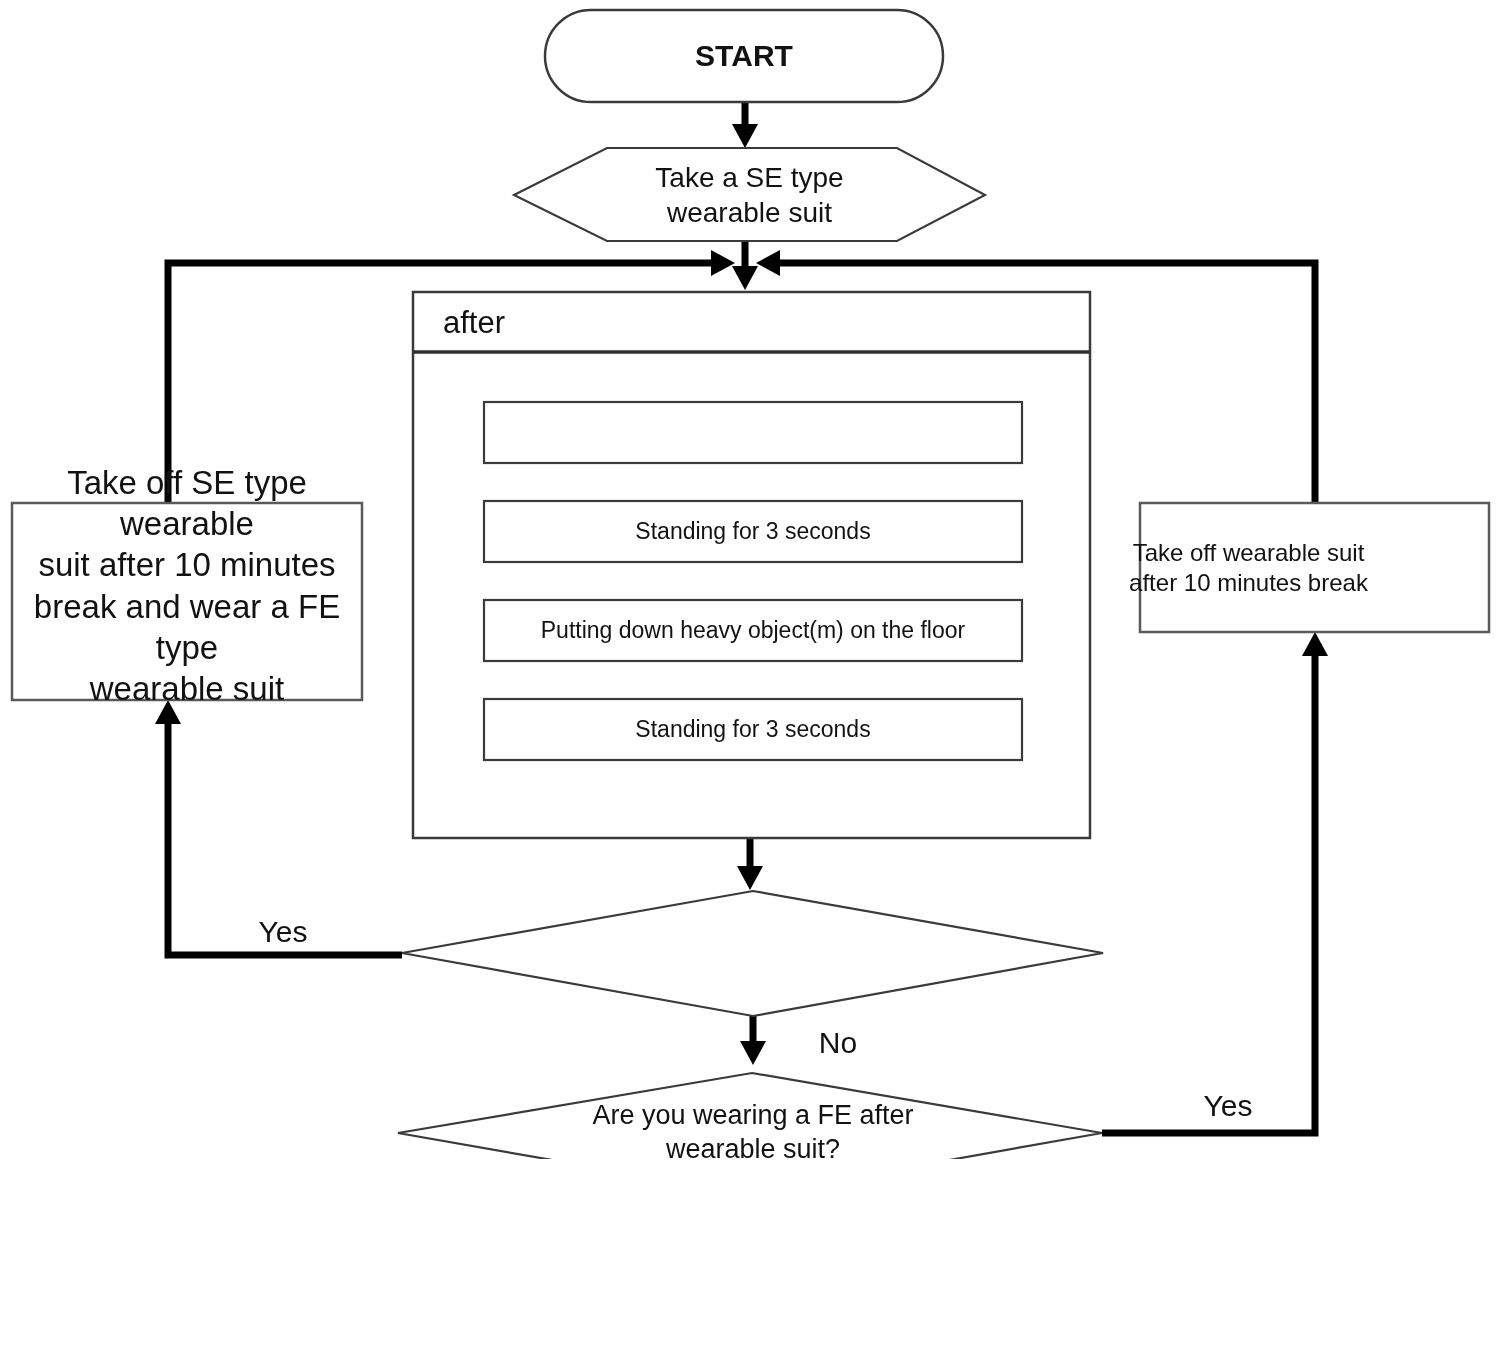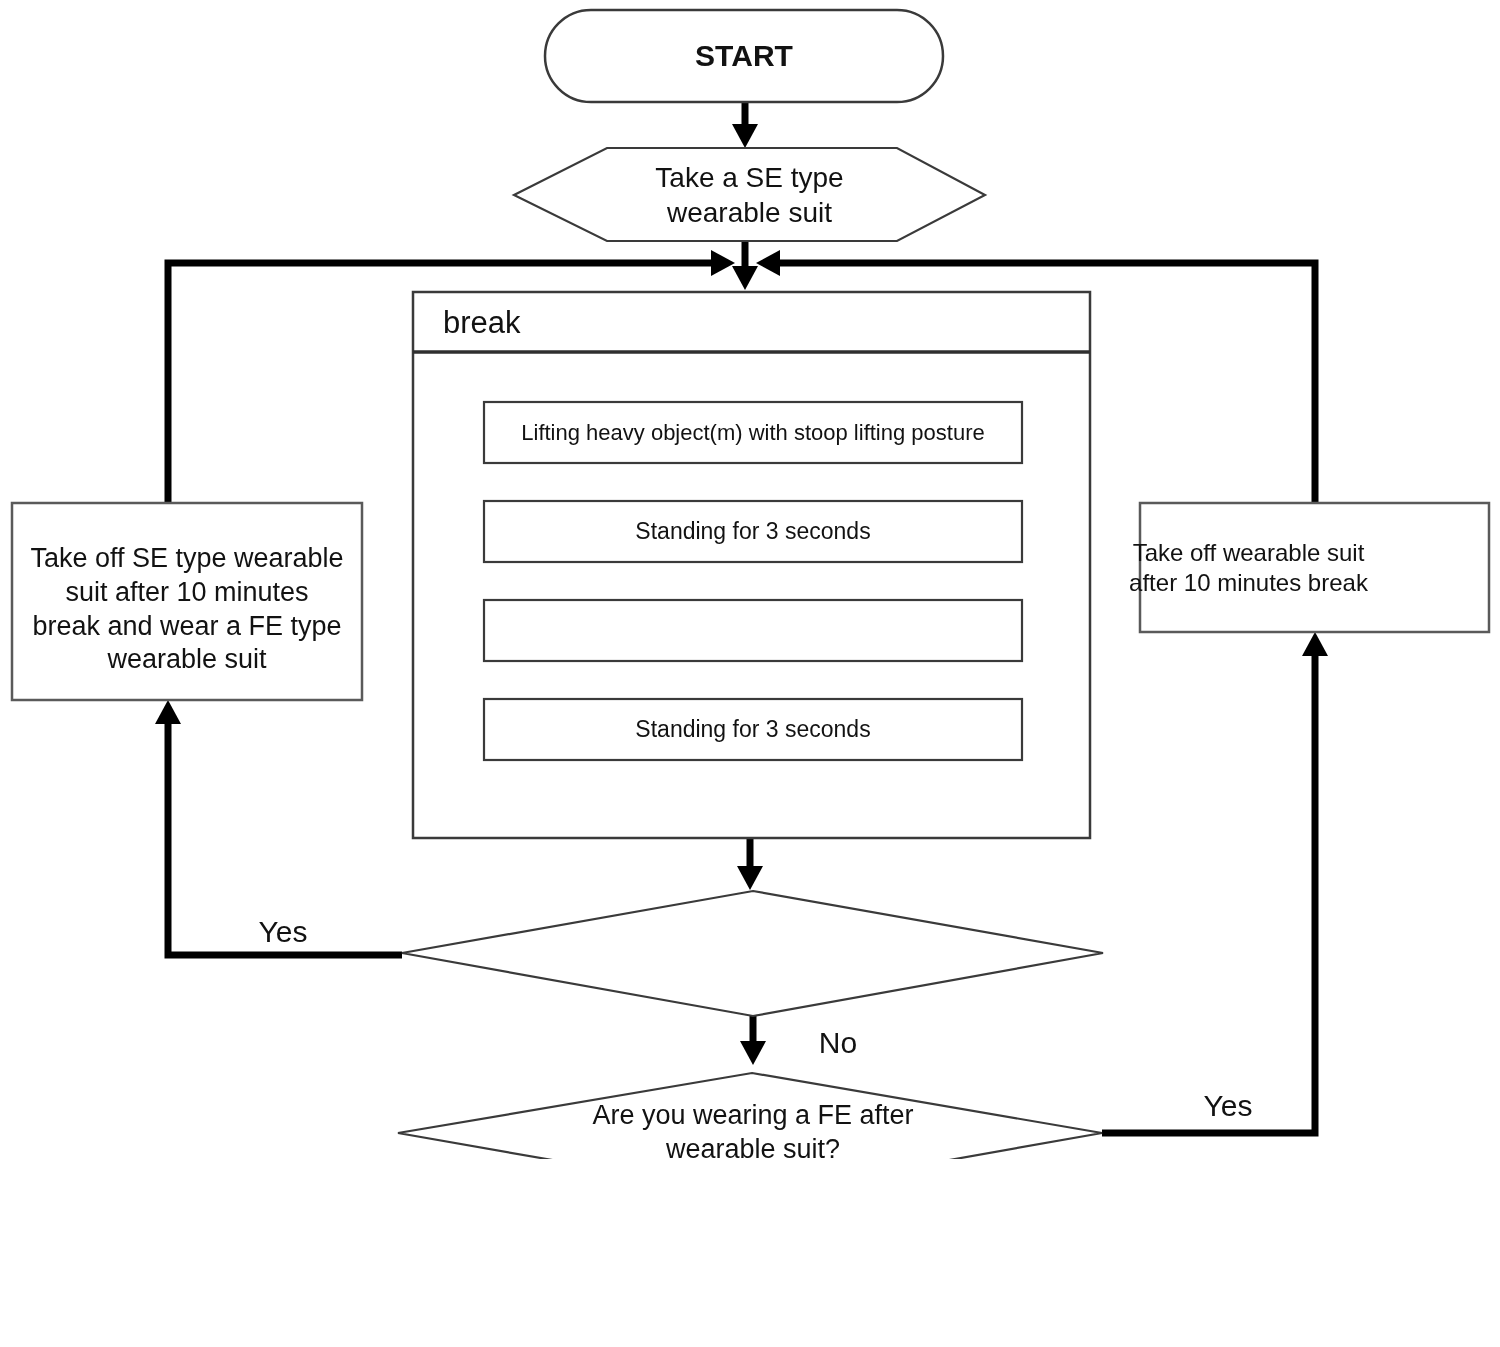--- a/index.html
+++ b/index.html
@@ -83,35 +83,35 @@
     <rect class="shape gray" x="1140" y="503" width="349" height="129"></rect>
 
     <rect class="shape" x="555" y="1245" width="400" height="92" rx="46"></rect>
   </svg>
 
   <div class="label bold" style="left:545px; top:10px; width:398px; height:92px; font-size:30px;">START</div>
 
   <div class="label" style="left:514px; top:148px; width:471px; height:93px; font-size:28px;">Take a SE type
 wearable suit</div>
 
-  <div class="label left-align" style="left:443px; top:296px; width:220px; height:54px; font-size:31px;">break</div>
+  <div class="label left-align" style="left:443px; top:296px; width:220px; height:54px; font-size:31px;">after</div>
 
 
-  <div class="label nowrap" style="left:484px; top:402px; width:538px; height:61px; font-size:22px;">Lifting heavy object(m) with stoop lifting posture</div>
 
   <div class="label nowrap" style="left:484px; top:501px; width:538px; height:61px; font-size:23px;">Standing for 3 seconds</div>
 
+  <div class="label nowrap" style="left:484px; top:600px; width:538px; height:61px; font-size:23px;">Putting down heavy object(m) on the floor</div>
 
   <div class="label nowrap" style="left:484px; top:699px; width:538px; height:61px; font-size:23px;">Standing for 3 seconds</div>
 
 
   <div class="label" style="left:480px; top:1083px; width:546px; height:100px; font-size:27px;">Are you wearing a FE after
 wearable suit?</div>
 
-  <div class="label" style="left:12px; top:511px; width:350px; height:197px; font-size:27px;">Take off SE type wearable
+  <div class="label" style="left:12px; top:487px; width:350px; height:197px; font-size:33px;">Take off SE type wearable
 suit after 10 minutes
 break and wear a FE type
 wearable suit</div>
 
   <div class="label" style="left:1074px; top:503px; width:349px; height:129px; font-size:24px;">Take off wearable suit
 after 10 minutes break</div>
 
   <div class="label bold" style="left:555px; top:1245px; width:400px; height:92px; font-size:30px;">END</div>
 
   <div class="label" style="left:233px; top:912px; width:100px; height:40px; font-size:30px;">Yes</div>

